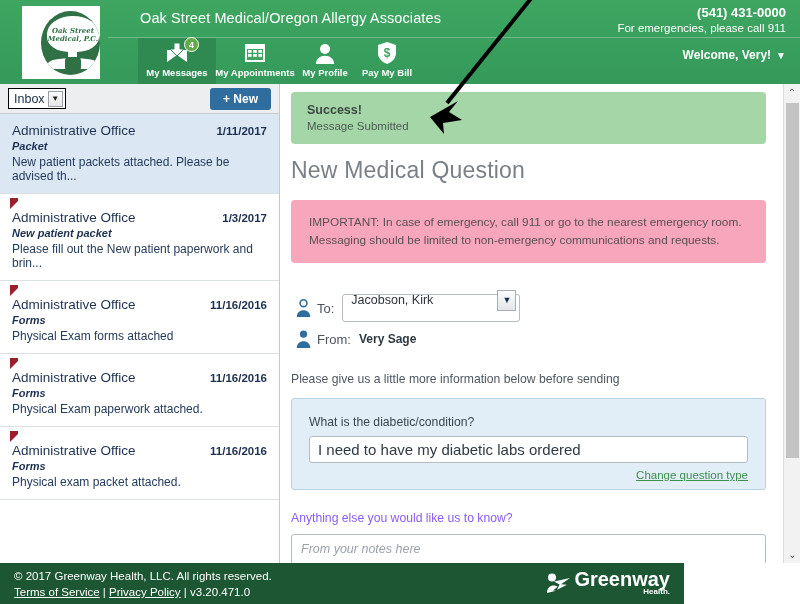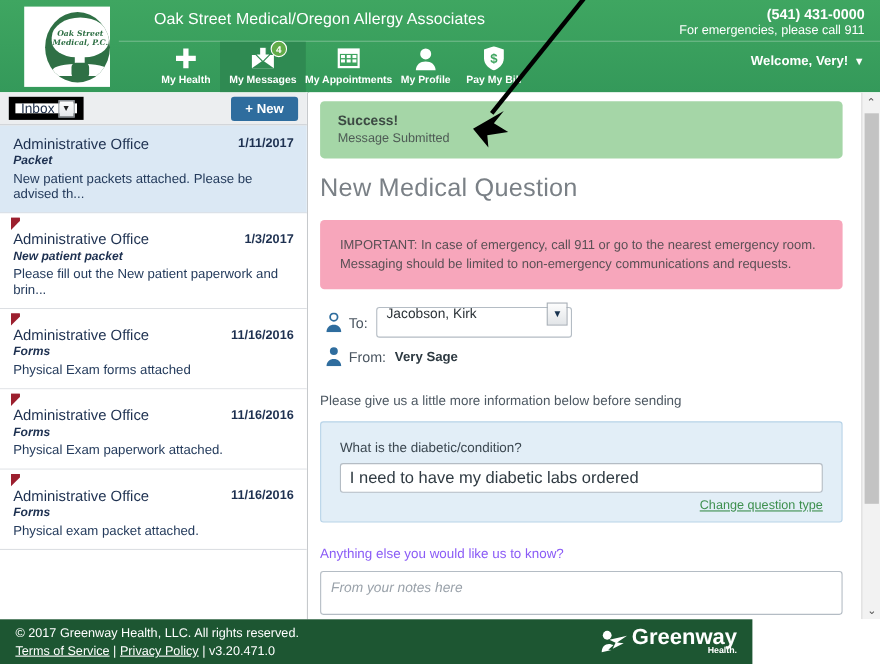--- a/index.html
+++ b/index.html
@@ -86,21 +86,21 @@
   
   .left {
     position: absolute; left: 0; top: 84px; width: 280px; bottom: 41px;
     background: #ffffff; border-right: 1px solid #c6c9cc; overflow: hidden;
   }
   .left-bar {
     height: 30px; background: #eceef0; border-bottom: 1px solid #c9ccd0;
     display: flex; align-items: center; padding: 0 8px; position: relative;
   }
   .folder-sel {
-    height: 21px; min-width: 54px; background: #ffffff; border: 6px solid #000000;
+    height: 21px; min-width: 54px; background: #ffffff; border: 1px solid #000000;
     font-size: 12.5px; color: #20304a; display: flex; align-items: center;
     padding: 0 2px 0 5px; cursor: pointer;
   }
   .folder-sel .sel-caret {
     width: 15px; height: 16px; margin-left: 3px; border: 1px solid #9aa0a6;
     background: linear-gradient(180deg,#fdfdfd,#e4e6e9);
     display: flex; align-items: center; justify-content: center; font-size: 8px; color: #222;
   }
   .new-btn {
     position: absolute; right: 8px; top: 4px; height: 22px; padding: 0 13px;
@@ -139,21 +139,21 @@
   .success-s { font-size: 11.5px; color: #4e5b55; margin-top: 3px; }
   .page-title {
     font-size: 23px; color: #7a8086; font-weight: normal;
     margin: 13px 0 0 0; letter-spacing: .2px;
   }
   .warn {
     margin-top: 16px; margin-right: 8px; background: #f7a6bb; border-radius: 4px;
     padding: 13px 18px 14px 18px;
   }
   .warn p { font-size: 11.8px; color: #5a5055; line-height: 18px; }
-  .row { display: flex; align-items: center; margin-top: 16px; }
+  .row { display: flex; align-items: center; margin-top: 31px; }
   .pico { width: 24px; display: flex; justify-content: center; }
   .row-lbl { font-size: 13px; color: #4a5560; margin: 0 8px 0 2px; }
   .to-select {
     width: 178px; height: 28px; background: #ffffff; border: 1px solid #b4bcc4;
     border-radius: 3px; display: flex; align-items: center; justify-content: space-between;
     padding: 0 3px 16px 8px; font-size: 12.5px; color: #2c3338; cursor: pointer;
   }
   .to-select .dd {
     width: 19px; height: 21px; border: 1px solid #a7aeb6;
     background: linear-gradient(180deg,#fdfdfd,#e2e5e8);
@@ -237,28 +237,20 @@
     <div class="phone">(541) 431-0000</div>
     <div class="emerg">For emergencies, please call 911</div>
     <div class="hdr-rule"></div>
 
     <div class="welcome">
       <span>Welcome, Very!</span><span class="caret">▼</span>
     </div>
 
     <div class="nav">
 
-      <div class="nav-item">
-        <div class="nav-ico">
-          <svg width="22" height="22" viewBox="0 0 22 22">
-              <path d="M8.6 2h4.8v6.6H20v4.8h-6.6V20H8.6v-6.6H2V8.6h6.6z" fill="#ffffff"></path>
-            </svg>
-        </div>
-        <div class="nav-lbl">My Health</div>
-      </div>
 
       <div class="nav-item wide active">
         <div class="nav-ico">
           <svg width="26" height="22" viewBox="0 0 26 22">
             <path d="M3 8h20v12H3z" fill="#ffffff"></path>
             <path d="M3 20l10-7 10 7z" fill="#2f8a52"></path>
             <path d="M10 1h6v6h4l-7 7-7-7h4z" fill="#ffffff" stroke="#2f8a52" stroke-width="1"></path>
           </svg>
           <span class="badge">4</span>
         </div>

